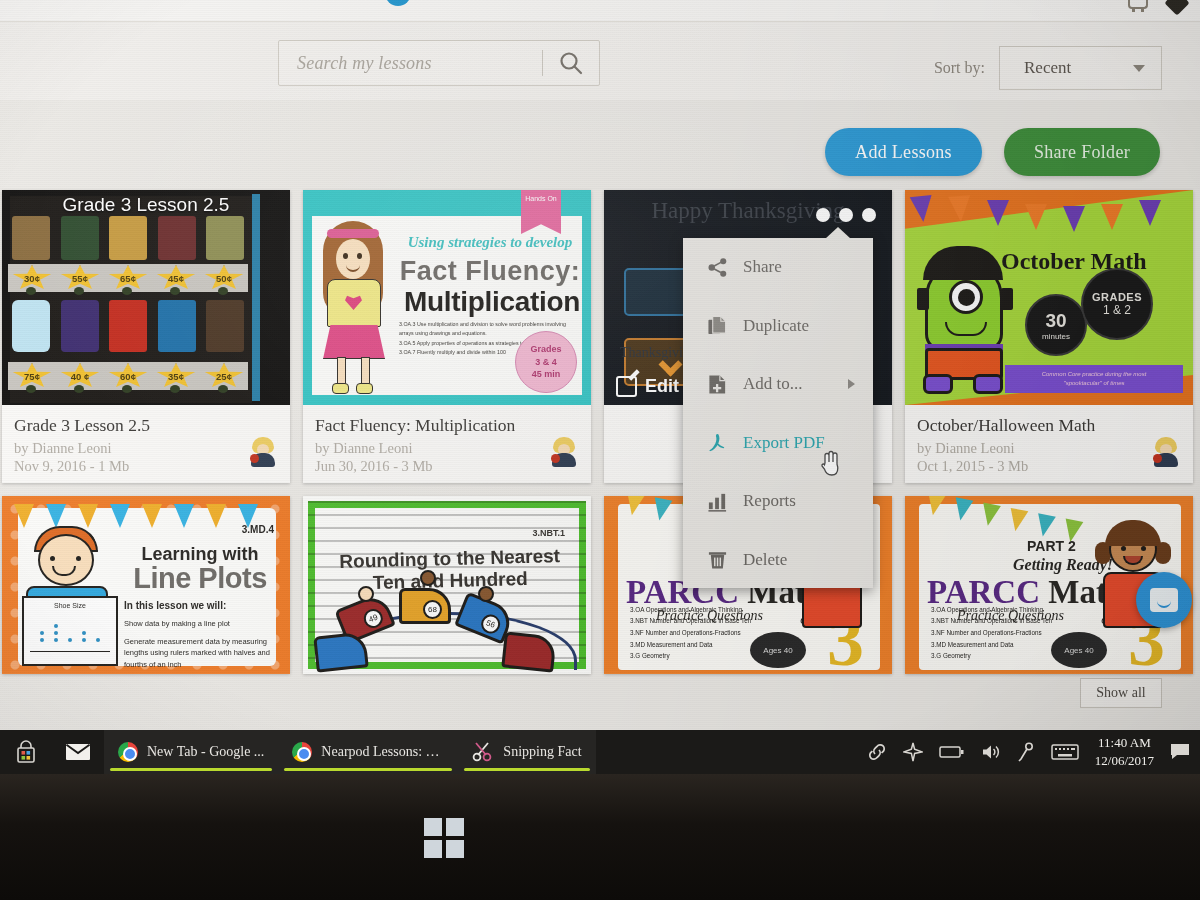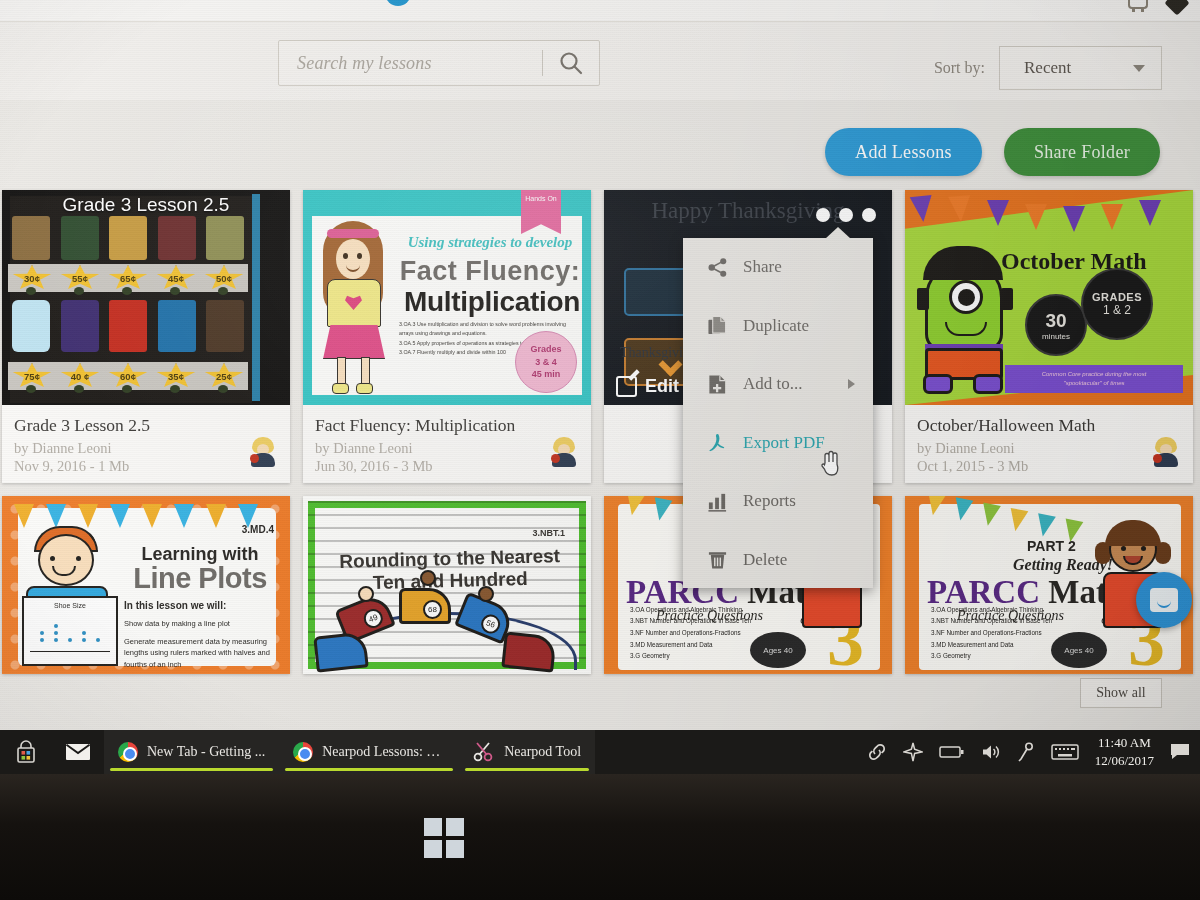--- a/index.html
+++ b/index.html
@@ -867,38 +867,38 @@
   </div>
   <div class="tb-ic">
     <svg width="26" height="20" viewBox="0 0 26 20">
         <rect x="1" y="2" width="24" height="16" rx="1" fill="#f2f0ec"></rect>
         <path d="M1.5 2.8L13 11 24.5 2.8" fill="none" stroke="#1b1a18" stroke-width="2"></path>
       </svg>
   </div>
 
   <div class="tb-app">
     <span class="chrome-ic"></span>
-    <span class="label">New Tab - Getting ...</span>
+    <span class="label">New Tab - Google ...</span>
     <span class="underline"></span>
   </div>
   <div class="tb-app">
     <span class="chrome-ic"></span>
     <span class="label">Nearpod Lessons: D...</span>
     <span class="underline"></span>
   </div>
   <div class="tb-app">
     <span class="snip-ic">
       <svg width="22" height="20" viewBox="0 0 22 20">
           <circle cx="5" cy="15" r="3.4" fill="none" stroke="#e8e6e2" stroke-width="1.8"></circle>
           <circle cx="15" cy="15" r="3.4" fill="none" stroke="#d05a8a" stroke-width="1.8"></circle>
           <line x1="6" y1="13" x2="16" y2="1" stroke="#e8e6e2" stroke-width="1.8"></line>
           <line x1="14" y1="13" x2="4" y2="1" stroke="#d05a8a" stroke-width="1.8"></line>
         </svg>
     </span>
-    <span class="label">Nearpod Tool</span>
+    <span class="label">Snipping Fact</span>
     <span class="underline"></span>
   </div>
 
   <div class="tray">
     <span>
       <svg width="20" height="18" viewBox="0 0 20 18">
           <path d="M8 11a4 4 0 0 1 0-5.6l2-2a4 4 0 1 1 5.6 5.6l-1 1" fill="none" stroke="#d8d5d0" stroke-width="1.7"></path>
           <path d="M12 7a4 4 0 0 1 0 5.6l-2 2A4 4 0 1 1 4.4 9l1-1" fill="none" stroke="#d8d5d0" stroke-width="1.7"></path>
         </svg>
     </span>

